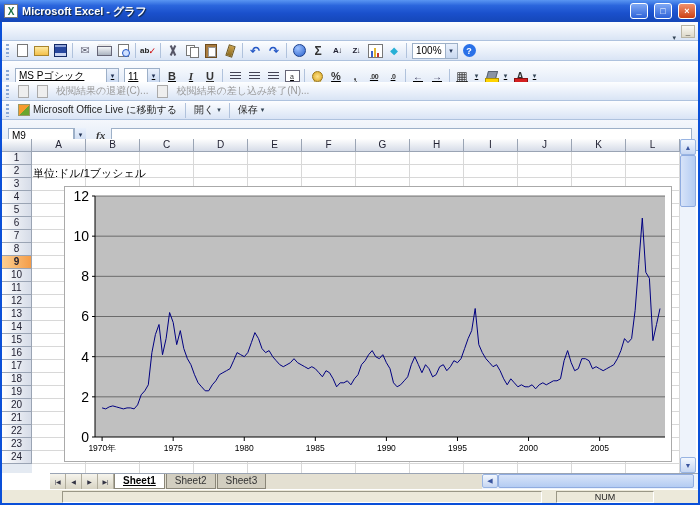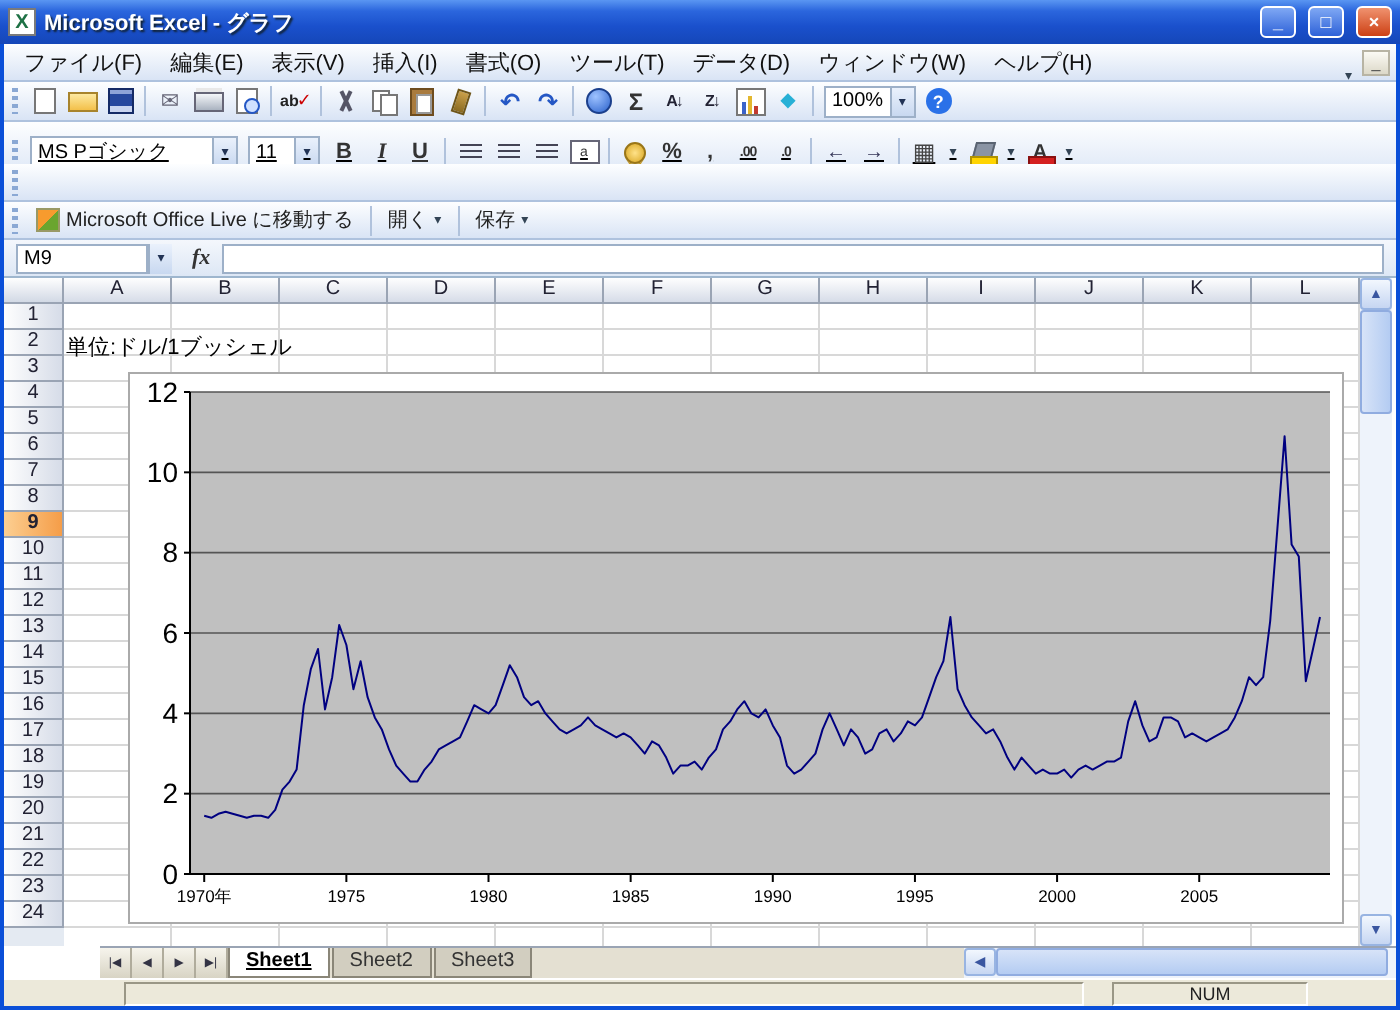--- a/index.html
+++ b/index.html
@@ -22,21 +22,21 @@
   .win-body { position:absolute; left:2px; top:22px; width:696px; height:481px; background:#fff; overflow:hidden; }
 
   
   .bar { position:absolute; left:0; width:696px; display:flex; align-items:center;
     background:linear-gradient(#fdfeff,#d9e4f5); border-bottom:1px solid #aec2de; padding:0 3px; }
   #menubar { top:0; height:19px; }
   #tb1 { top:19px; height:20px; gap:1px; }
   #tb2 { top:39px; height:31px; gap:1px;text-decoration:underline; }
   #tb3 { top:60px; height:19px; gap:2px; }
   #tb4 { top:79px; height:19px; gap:2px; }
-  #fbar { top:98px; height:19px; background:linear-gradient(#f4f7fc,#dde7f5); border-bottom:1px solid #9eb6ce; }
+  #fbar { top:98px; height:31px; background:linear-gradient(#f4f7fc,#dde7f5); border-bottom:1px solid #9eb6ce; }
 
   .grip { width:3px; height:13px; margin:0 3px 0 1px;
     background:repeating-linear-gradient(180deg,#8aa8d4 0 2px,transparent 2px 4px); }
   .menu-item { font-size:11px; padding:2px 7px; color:#111; white-space:nowrap; }
   #menu-items { display:flex; align-items:center; }
   #menu-right { margin-left:auto; display:flex; align-items:center; gap:3px; }
   .qwrap { position:relative; }
   #question-input { width:128px; height:15px; font-size:10px; border:1px solid #7f9db9; padding:0 13px 0 3px;
     font-family:inherit; }
   .qarrow { position:absolute; right:2px; top:3px; font-size:7px; color:#345; }
@@ -178,31 +178,20 @@
     <span class="xlicon">X</span>
     <span id="title-text">Microsoft Excel - グラフ</span>
     <span class="wbtn">_</span>
     <span class="wbtn">□</span>
     <span class="wbtn close">×</span>
   </div>
 
   <div class="win-body">
 
     <div class="bar" id="menubar">
-      <div id="menu-items">
-          <span class="menu-item">ファイル(F)</span>
-          <span class="menu-item">編集(E)</span>
-          <span class="menu-item">表示(V)</span>
-          <span class="menu-item">挿入(I)</span>
-          <span class="menu-item">書式(O)</span>
-          <span class="menu-item">ツール(T)</span>
-          <span class="menu-item">データ(D)</span>
-          <span class="menu-item">ウィンドウ(W)</span>
-          <span class="menu-item">ヘルプ(H)</span>
-        </div>
       <div id="menu-right">
         <span class="qwrap">
           <span class="qarrow">▾</span>
         </span>
         <span class="wbbtn">_</span>
 
       </div>
     </div>
 
     <div class="bar" id="tb1">
@@ -274,20 +263,27 @@
           <span class="ic k-dd">▾</span>
           <span class="ic k-fill"></span>
           <span class="ic k-dd">▾</span>
           <span class="ic k-fontcol">A</span>
           <span class="ic k-dd">▾</span>
         </span>
     </div>
 
     <div class="bar" id="tb3">
       <span class="grip"></span>
+      <span class="icrow" id="tb3-icons">
+          <span class="ic k-dis"></span>
+          <span class="ic k-dis"></span>
+          <span class="dis-btn">校閲結果の退避(C)...</span>
+          <span class="ic k-dis"></span>
+          <span class="dis-btn">校閲結果の差し込み終了(N)...</span>
+        </span>
     </div>
 
     <div class="bar" id="tb4">
       <span class="grip"></span>
       <span class="txt-btn">
         <span class="olive-ic"></span>
         <span>Microsoft Office Live に移動する</span>
       </span>
       <span class="tsep"></span>
       <span class="txt-btn">

